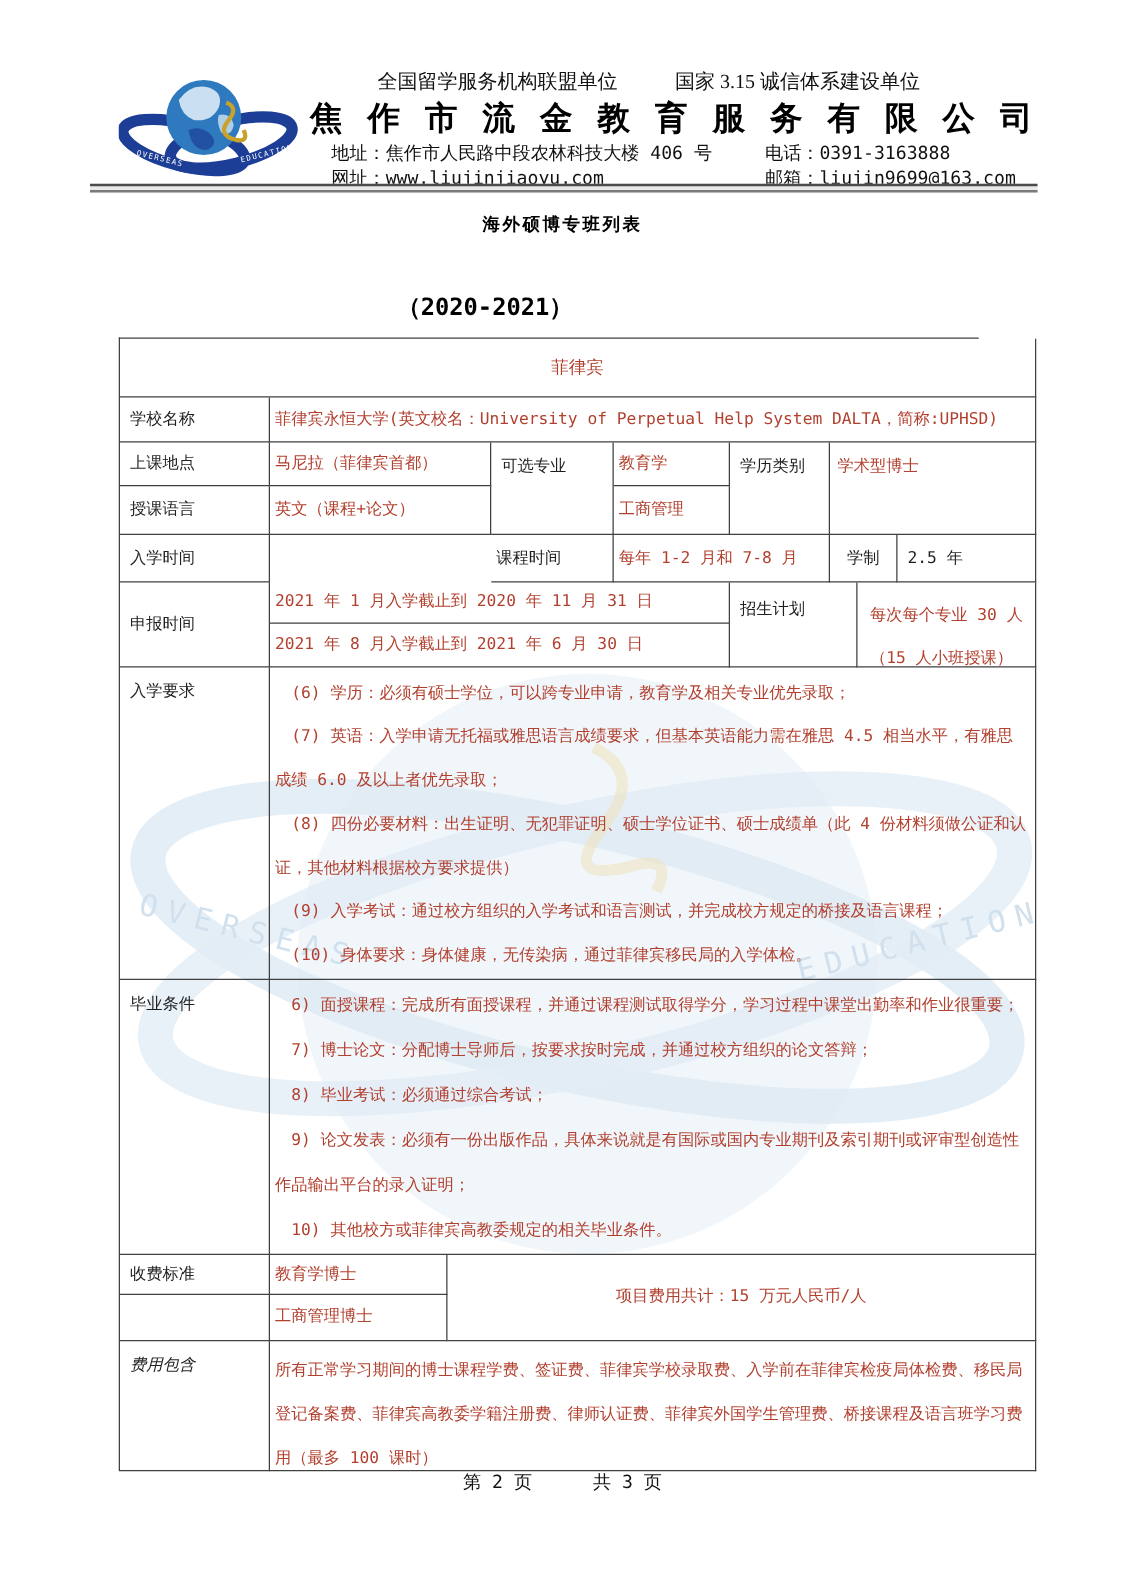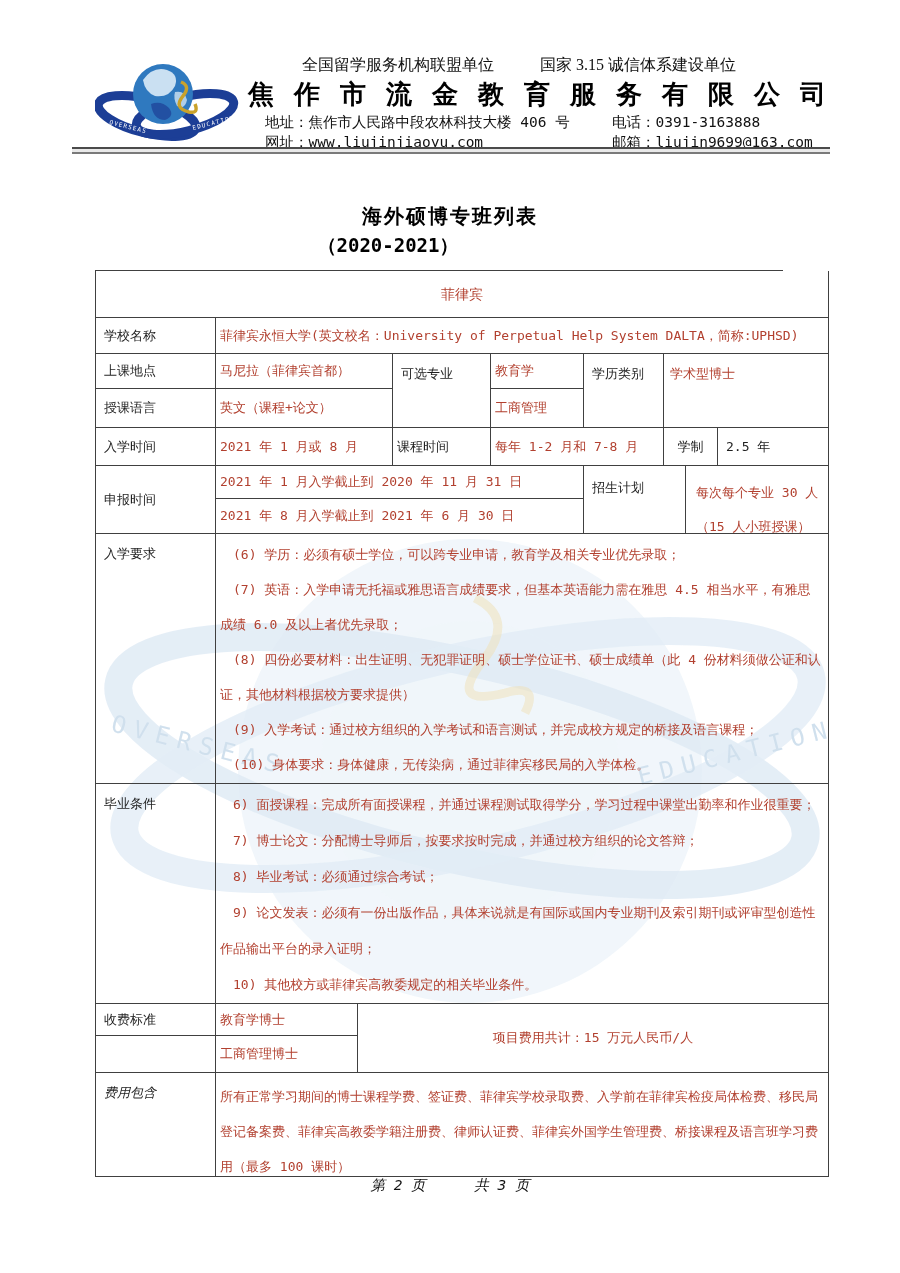--- a/index.html
+++ b/index.html
@@ -23,22 +23,22 @@
   .company{
     font-size:26px;font-weight:bold;letter-spacing:20px;white-space:nowrap;color:#000;
     font-family:"Liberation Serif","DejaVu Serif",serif;
   }
   .contact{font-size:14.5px;color:#111;white-space:nowrap;}
   .rule{
     left:72px;top:147px;width:758px;height:7px;
     border-top:2px solid #4b4b4b;border-bottom:2px solid #7a7a7a;background:#e9e9e9;
   }
   .doc-title{
-    left:0;top:203px;width:900px;text-align:center;
-    font-size:20px;font-weight:bold;letter-spacing:2px;color:#000;
+    left:0;top:171px;width:900px;text-align:center;
+    font-size:14px;font-weight:bold;letter-spacing:2px;color:#000;
     font-family:"Liberation Serif","DejaVu Serif",serif;
   }
   .doc-subtitle{
     left:0;top:233px;width:776px;text-align:center;
     font-size:19px;font-weight:bold;color:#000;
   }
   
   .sheet{
     left:95px;top:270px;width:688px;
     display:grid;
@@ -60,21 +60,21 @@
   .red{color:var(--accent_red);}
   .center{justify-content:center;padding-left:0;text-align:center;}
   .vtop{align-items:flex-start;padding-top:11px;}
   .block{display:block;}
   .req p{margin:0;line-height:35px;text-indent:13px;color:var(--accent_red);}
   .grad p{margin:0;line-height:36px;text-indent:13px;color:var(--accent_red);}
   .req,.grad{padding-top:3px;padding-right:6px;}
   .fee-inc{padding-top:6px;padding-right:6px;line-height:35px;color:var(--accent_red);display:block;}
   .quota{display:block;padding-top:10px;line-height:34px;padding-left:10px;}
   .footer{
-    left:0;top:1176px;width:900px;text-align:center;font-size:14.5px;color:#111;font-style:italic;
+    left:0;top:1176px;width:900px;text-align:center;font-size:14.5px;color:#111;
   }
   .footer span{margin:0 20px;}
   .wm{left:80px;top:523px;width:760px;height:500px;z-index:1;pointer-events:none;}
 </style>
 </head>
 <body>
 
 <svg class="abs" style="left:95px;top:52px;" width="145" height="102" viewBox="0 0 145 102">
   <g>
     <ellipse cx="52" cy="64" rx="50" ry="17" fill="none" stroke="#1c3e96" stroke-width="9" transform="rotate(14 52 64)"></ellipse>
@@ -125,21 +125,20 @@
   <div class="cell lbl vtop" style="grid-column:4/5;grid-row:3/5;">可选专业</div>
   <div class="cell red" style="grid-column:5/6;grid-row:3/4;">教育学</div>
   <div class="cell red vtop" style="grid-column:7/10;grid-row:3/5;padding-left:6px;">学术型博士</div>
   <div class="cell lbl vtop" style="grid-column:6/7;grid-row:3/5;">学历类别</div>
 
   <div class="cell lbl" style="grid-column:1/2;grid-row:4/5;">授课语言</div>
   <div class="cell red" style="grid-column:2/4;grid-row:4/5;">英文（课程+论文）</div>
   <div class="cell red" style="grid-column:5/6;grid-row:4/5;">工商管理</div>
 
   <div class="cell lbl" style="grid-column:1/2;grid-row:5/6;">入学时间</div>
-  <div class="cell red" style="grid-column:2/4;grid-row:5/6;">2021 年 1 月或 8 月</div>
   <div class="cell lbl" style="grid-column:4/5;grid-row:5/6;padding-left:4px;">课程时间</div>
   <div class="cell red" style="grid-column:5/7;grid-row:5/6;">每年 1-2 月和 7-8 月</div>
   <div class="cell lbl center" style="grid-column:7/9;grid-row:5/6;">学制</div>
   <div class="cell" style="grid-column:9/10;grid-row:5/6;padding-left:8px;">2.5 年</div>
 
   <div class="cell lbl" style="grid-column:1/2;grid-row:6/8;">申报时间</div>
   <div class="cell red" style="grid-column:2/6;grid-row:6/7;">2021 年 1 月入学截止到 2020 年 11 月 31 日</div>
   <div class="cell red" style="grid-column:2/6;grid-row:7/8;">2021 年 8 月入学截止到 2021 年 6 月 30 日</div>
   <div class="cell lbl vtop" style="grid-column:6/8;grid-row:6/8;padding-top:13px;">招生计划</div>
   <div class="cell red quota" style="grid-column:8/10;grid-row:6/8;">

